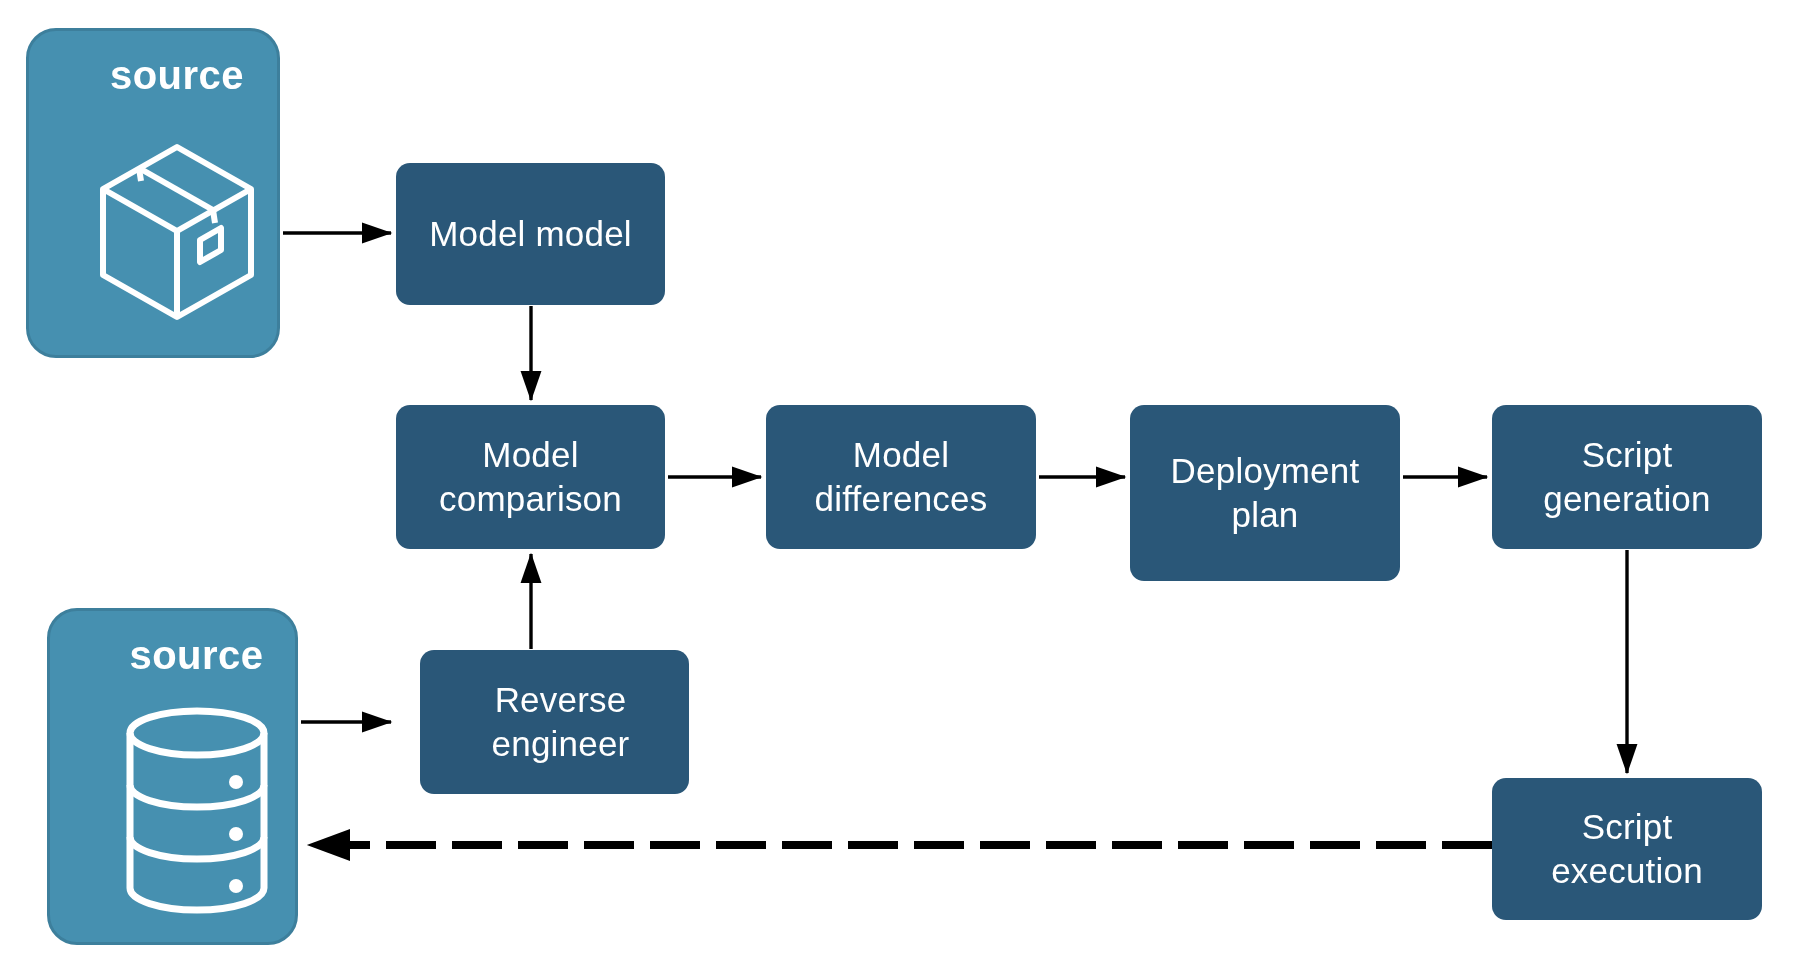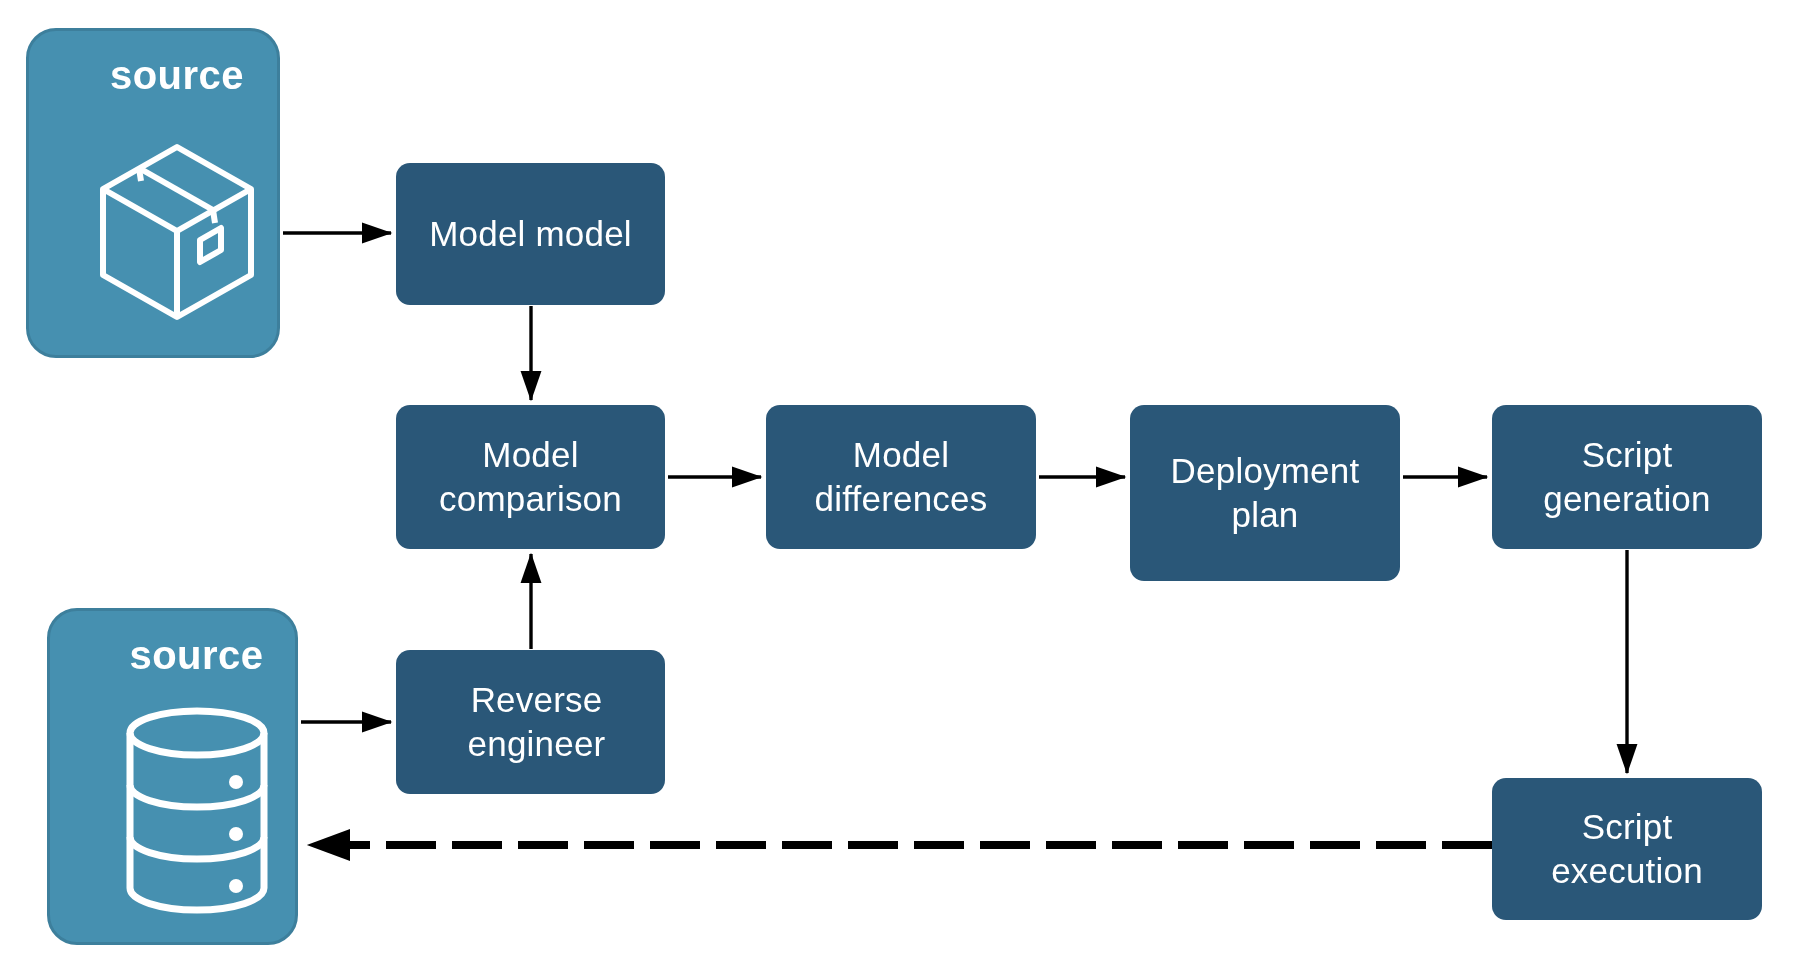--- a/index.html
+++ b/index.html
@@ -175,21 +175,21 @@
   <div class="node proc" style="left:1130px; top:405px; width:270px; height:176px;">
     <span class="node-label">Deployment
 plan</span>
   </div>
 
   <div class="node proc" style="left:1492px; top:405px; width:270px; height:144px;">
     <span class="node-label">Script
 generation</span>
   </div>
 
-  <div class="node proc" style="left:396px; top:650px; width:269px; height:144px;padding-left:20px;">
+  <div class="node proc" style="left:420px; top:650px; width:269px; height:144px;padding-left:20px;">
     <span class="node-label">Reverse
 engineer</span>
   </div>
 
   <div class="node proc" style="left:1492px; top:778px; width:270px; height:142px;">
     <span class="node-label">Script
 execution</span>
   </div>
 
 </div>

